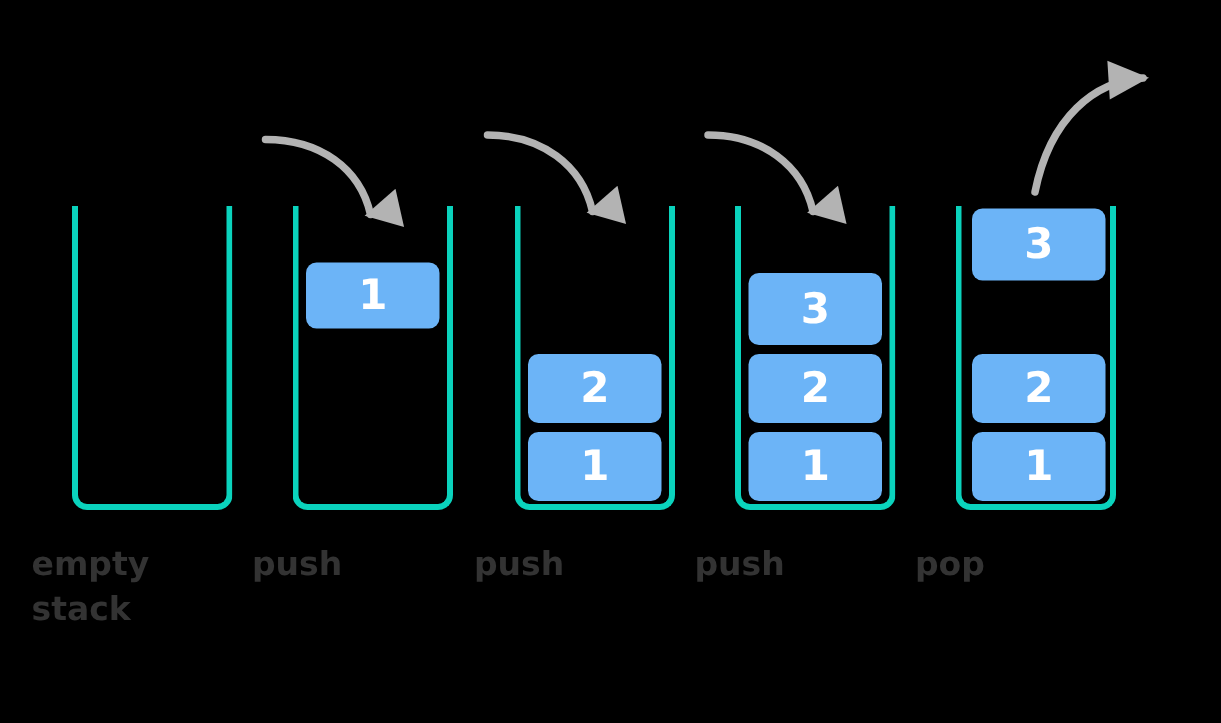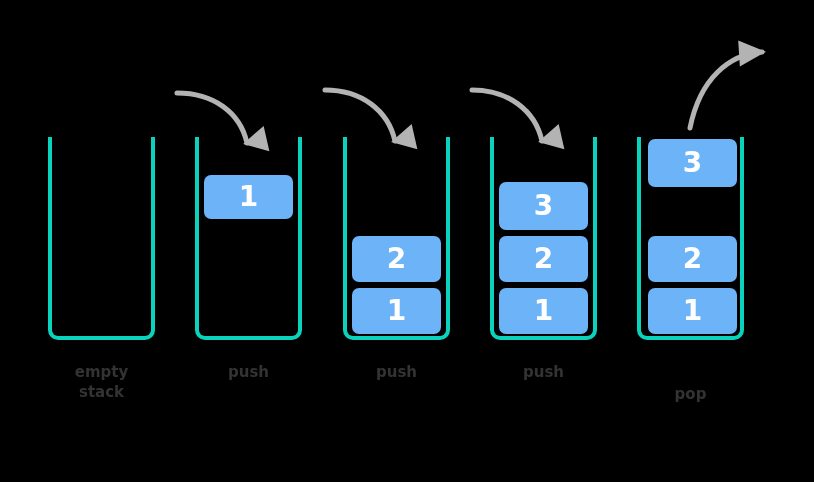--- a/index.html
+++ b/index.html
@@ -40,23 +40,22 @@
     font-weight: bold;
     display: flex;
     align-items: center;
     justify-content: center;
     line-height: 1;
   }
 
   
   .caption {
     position: absolute;
-    text-align: center;
     color: var(--label);
-    font-size: 15px;
+    font-size: 22px;
     font-weight: bold;
     line-height: 1.35;
     white-space: pre-line;
   }
 
   
   .arrow-layer {
     position: absolute;
     left: 0;
     top: 0;
@@ -86,21 +85,21 @@
   <div class="stack" style="left:490px; top:137px; width:107px; height:203px;"></div>
   <div class="box" style="left:499px; top:182px; width:89px; height:48px;">3</div>
   <div class="box" style="left:499px; top:236px; width:89px; height:46px;">2</div>
   <div class="box" style="left:499px; top:288px; width:89px; height:46px;">1</div>
   <div class="caption" style="left:463px; top:362px; width:161px;">push</div>
 
   <div class="stack" style="left:637px; top:137px; width:107px; height:203px;"></div>
   <div class="box" style="left:648px; top:139px; width:89px; height:48px;">3</div>
   <div class="box" style="left:648px; top:236px; width:89px; height:46px;">2</div>
   <div class="box" style="left:648px; top:288px; width:89px; height:46px;">1</div>
-  <div class="caption" style="left:610px; top:384px; width:161px;">pop</div>
+  <div class="caption" style="left:610px; top:362px; width:161px;">pop</div>
 
   <svg class="arrow-layer" viewBox="0 0 814 482">
     <defs>
       <marker id="ah-down" markerWidth="7" markerHeight="7" refX="2.6" refY="5.4" orient="auto" markerUnits="strokeWidth">
         <path d="M 0 1.4 L 5.2 1.4 L 2.6 6.2 Z" fill="#b3b3b3"></path>
       </marker>
       <marker id="ah-right" markerWidth="7" markerHeight="7" refX="5.2" refY="3" orient="auto" markerUnits="strokeWidth">
         <path d="M 0.6 0.4 L 6 3 L 0.6 5.6 Z" fill="#b3b3b3"></path>
       </marker>
     </defs>

